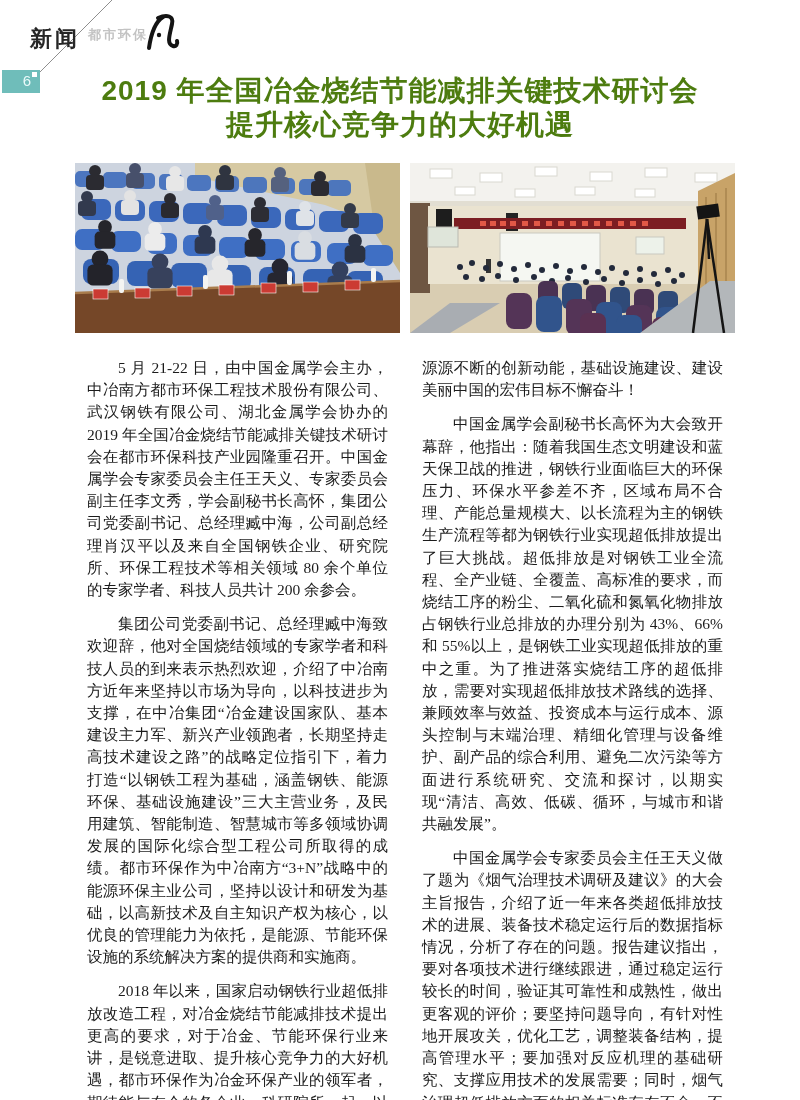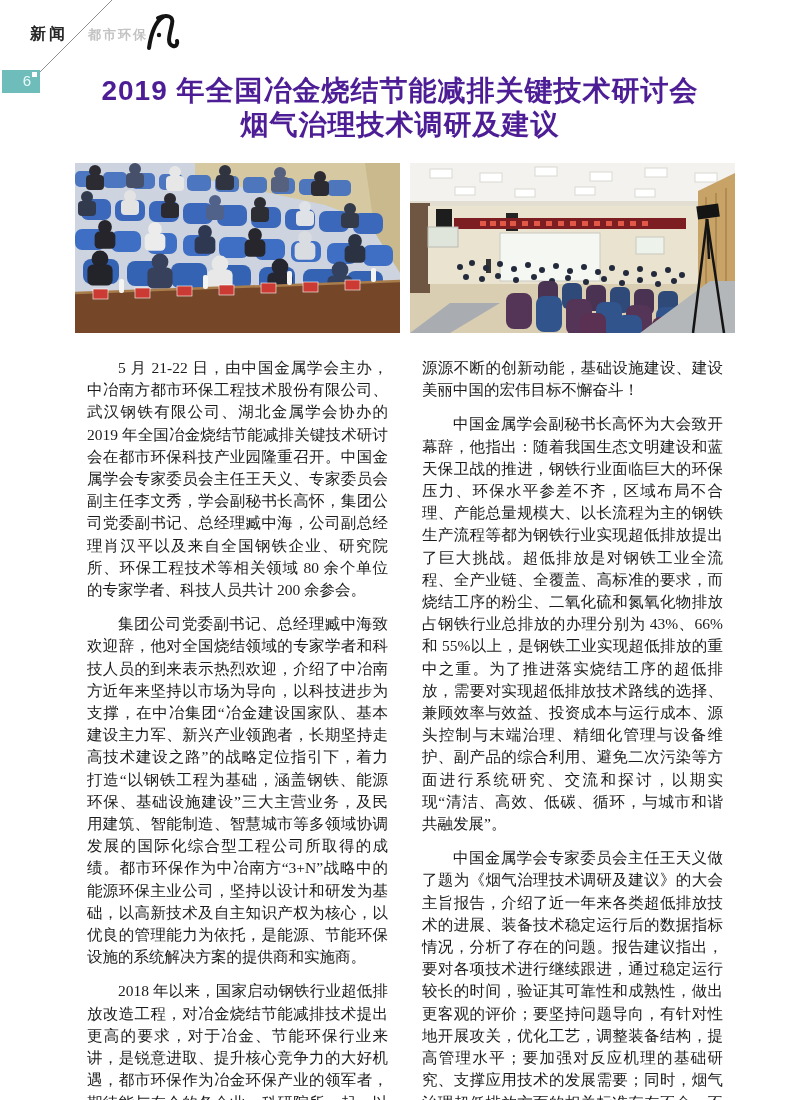--- a/index.html
+++ b/index.html
@@ -1,34 +1,34 @@
 <!DOCTYPE html>
 <html><head>
 <meta charset="utf-8">
 <style>
   html,body{margin:0;padding:0;background:#888;}
   .page{position:relative;width:800px;height:1100px;background:#ffffff;overflow:hidden;
         font-family:"Liberation Serif","DejaVu Serif",serif;color:#1c1c1c;}
 
   
   .section-label{position:absolute;left:30px;top:24px;font-family:"Liberation Sans","DejaVu Sans",sans-serif;
-        font-size:16px;font-weight:700;letter-spacing:3px;color:#262626;}
+        font-size:22px;font-weight:700;letter-spacing:3px;color:#262626;}
   .masthead-line{position:absolute;left:0;top:0;width:220px;height:110px;pointer-events:none;}
   .magazine-name{position:absolute;left:88px;top:26px;font-family:"Liberation Sans","DejaVu Sans",sans-serif;
         font-size:13px;color:#c3c3c3;letter-spacing:2px;font-weight:700;}
   .logo-mark{position:absolute;left:136px;top:12px;}
   .page-badge{position:absolute;left:2px;top:70px;width:38px;height:23px;background:#6fbdba;}
   .page-badge .num{position:absolute;right:9px;top:2px;color:#eafafa;
         font-family:"Liberation Sans","DejaVu Sans",sans-serif;font-size:15px;}
   .page-badge .notch{position:absolute;right:3px;top:2px;width:5px;height:5px;background:#ffffff;}
 
   
   .headline{position:absolute;left:70px;top:74px;width:660px;text-align:center;
         font-family:"Liberation Sans","DejaVu Sans",sans-serif;font-weight:700;
-        font-size:28px;line-height:34px;color:#4c1d95;letter-spacing:1px;}
+        font-size:28px;line-height:34px;color:#4d7c0f;letter-spacing:1px;}
 
   
   .photo{position:absolute;top:163px;width:325px;height:170px;overflow:hidden;}
   .photo-left{left:75px;}
   .photo-right{left:410px;}
   .photo svg{display:block;}
 
   
   .col{position:absolute;top:345px;width:325px;font-size:15.5px;line-height:22.2px;
        text-align:justify;color:#1b1b1b;}
@@ -54,21 +54,21 @@
       <circle cx="23" cy="23" r="2.2" fill="#141414" stroke="none"></circle>
     </g>
   </svg>
   <div class="page-badge">
     <span class="num">6</span>
     <span class="notch"></span>
   </div>
 
   <h1 class="headline" style="margin:0;">
     <span>2019 年全国冶金烧结节能减排关键技术研讨会</span><br>
-    <span>烟气治理技术调研及建议</span>
+    <span>提升核心竞争力的大好机遇</span>
   </h1>
 
   <div class="photo photo-left">
     <svg width="325" height="170" viewBox="0 0 325 170">
       <defs>
         <rect id="seatS" width="24" height="16" rx="5"></rect>
         <rect id="seatM" width="30" height="21" rx="7"></rect>
         <rect id="seatB" width="36" height="25" rx="8"></rect>
         <g id="p">
             <circle cx="0" cy="0" r="6"></circle>

